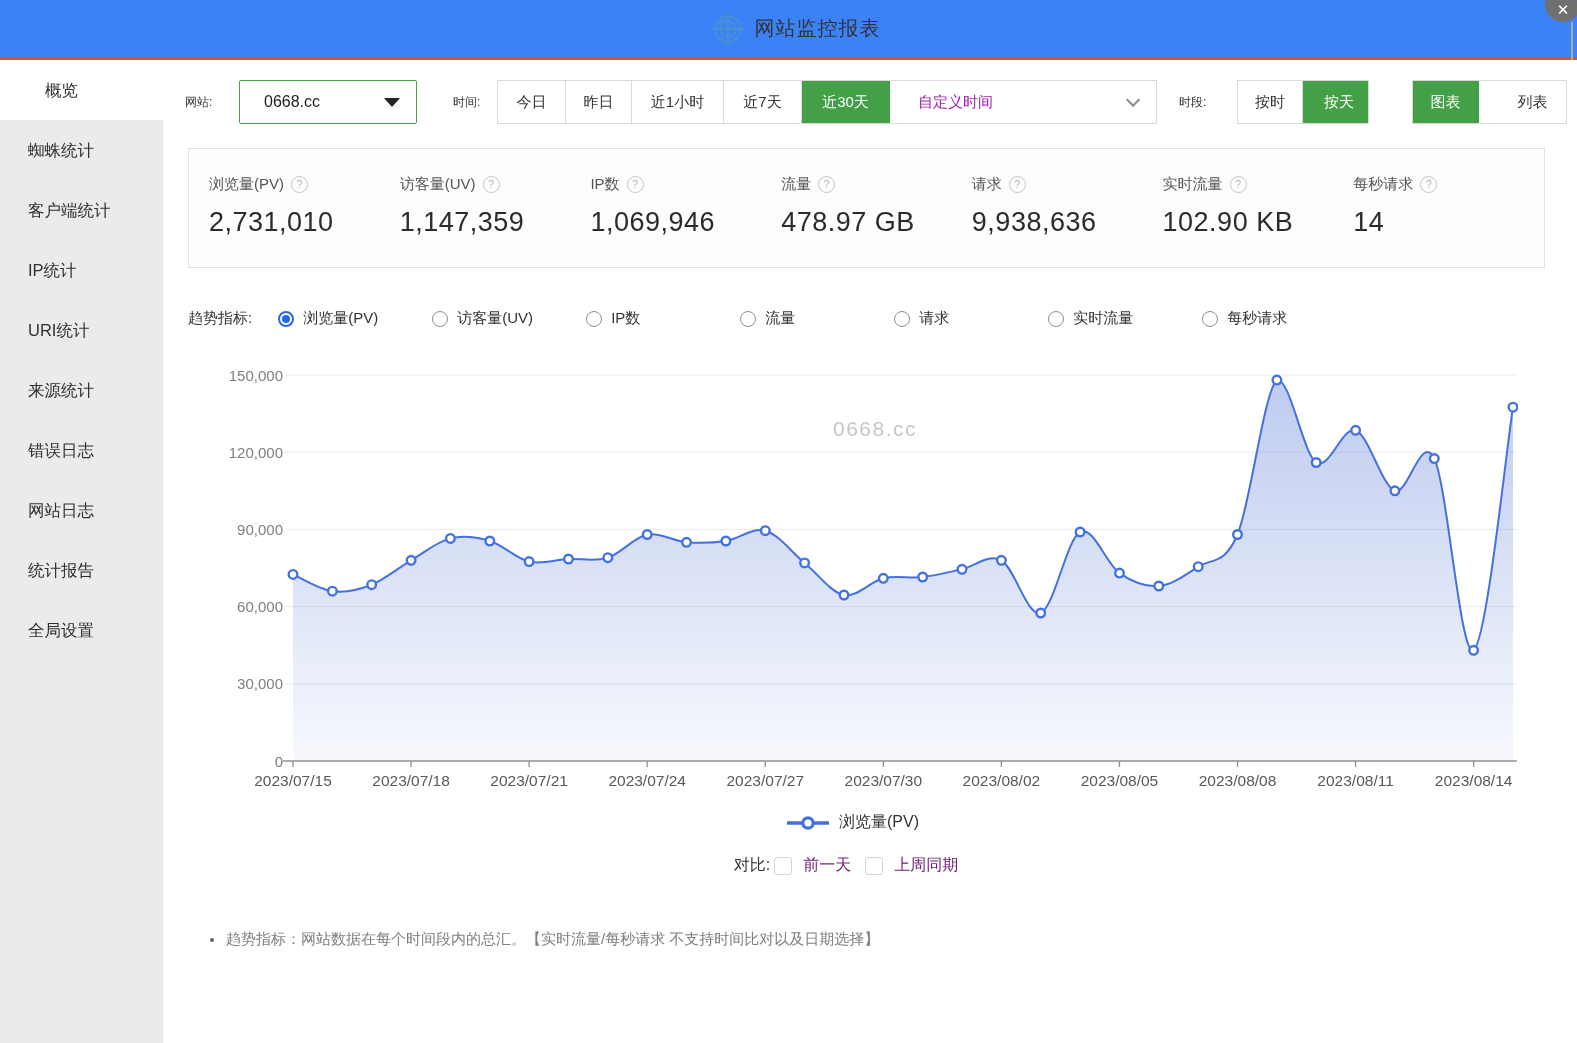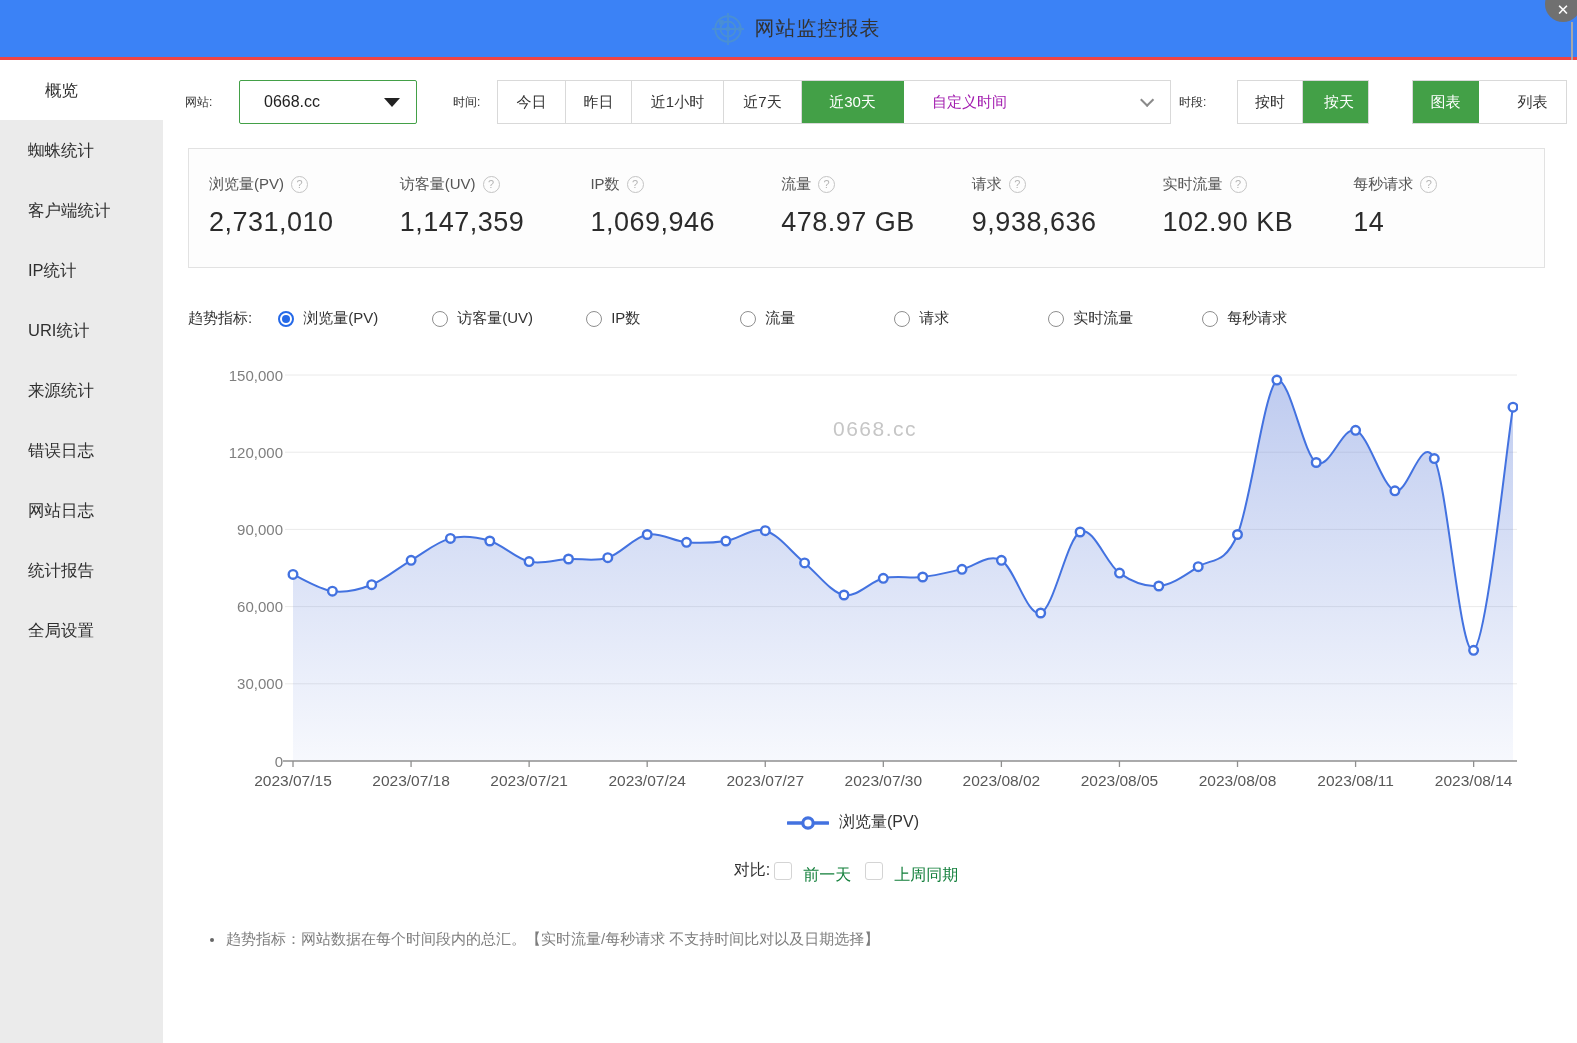--- a/index.html
+++ b/index.html
@@ -85,21 +85,21 @@
   .legend-row { position:absolute; left:25px; top:752px; width:1330px; display:flex;
                 justify-content:center; }
   .legend-item { display:flex; align-items:center; gap:10px; cursor:pointer; }
   .legend-item .t { font-size:16px; color:#333; }
 
   .compare-row { position:absolute; left:25px; top:795px; width:1330px; display:flex;
                  justify-content:center; align-items:center; }
   .compare-label { font-size:16px; color:#333; margin-right:4px; }
   .cmp-opt { display:flex; align-items:center; gap:11px; margin-right:14px; cursor:pointer; }
   .checkbox { width:18px; height:18px; border:1px solid #d4d4d4; border-radius:3px; background:#fff; }
-  .cmp-opt .t { font-size:16px; color:#15803d;margin-top:10px; }
+  .cmp-opt .t { font-size:16px; color:#701a75; }
 
   .footnote { position:absolute; left:47px; top:870px; font-size:15px; color:#7e7e7e;
               display:flex; align-items:center; gap:12px; }
   .bullet { width:4px; height:4px; border-radius:50%; background:#666; flex:0 0 auto; }
 </style>
 </head>
 <body>
 
 <div class="page">
 
@@ -141,21 +141,21 @@
       <div class="site-select">
         <span class="val">0668.cc</span>
         <span class="caret-down"></span>
       </div>
       <span class="flabel" id="f-time-label">时间:</span>
       <div class="seg" id="time-seg">
           <div class="seg-btn" style="width: 68px;">今日</div>
           <div class="seg-btn" style="width: 66px;">昨日</div>
           <div class="seg-btn" style="width: 92px;">近1小时</div>
           <div class="seg-btn" style="width: 78px;">近7天</div>
-          <div class="seg-btn active" style="width: 102px;">近30天</div>
+          <div class="seg-btn active" style="width: 88px;">近30天</div>
           <div class="custom-time" style="width: 266px;">
             <span class="ph">自定义时间</span>
             <span class="chev"></span>
           </div>
         </div>
       <span class="flabel" id="f-period-label">时段:</span>
       <div class="seg" id="period-seg">
           <div class="seg-btn" style="width: 65px;">按时</div>
           <div class="seg-btn active" style="width: 65px; padding-left: 7px;">按天</div>
         </div>

